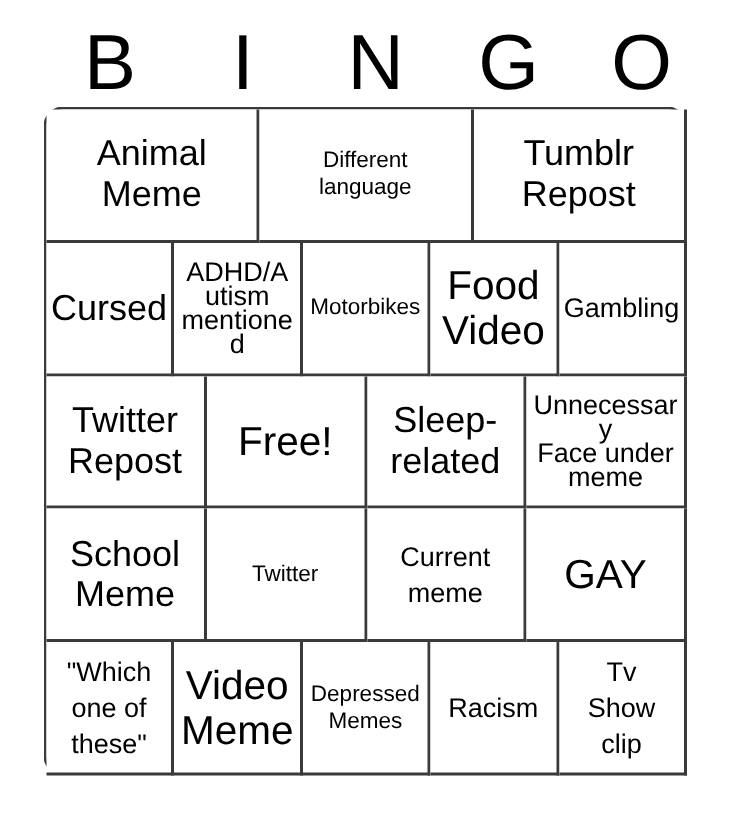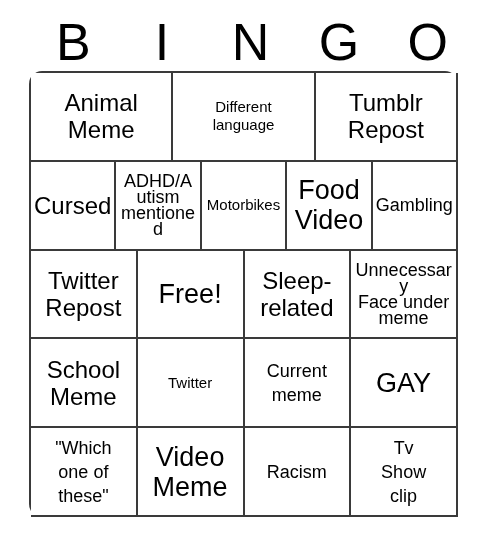--- a/index.html
+++ b/index.html
@@ -181,20 +181,24 @@
     <div class="bingo-row">
       <div class="bingo-cell t-md">
           <span class="cell-text">"Which
 one of
 these"</span>
         </div>
       <div class="bingo-cell t-xl">
           <span class="cell-text">Video
 Meme</span>
         </div>
+      <div class="bingo-cell t-sm">
+          <span class="cell-text">Depressed
+Memes</span>
+        </div>
       <div class="bingo-cell t-md">
           <span class="cell-text">Racism</span>
         </div>
       <div class="bingo-cell t-md">
           <span class="cell-text">Tv
 Show
 clip</span>
         </div>
     </div>
 

